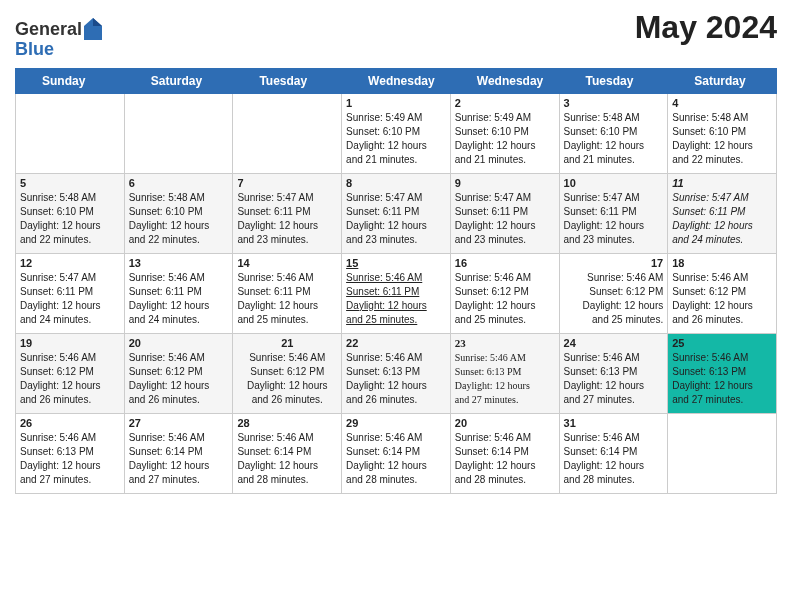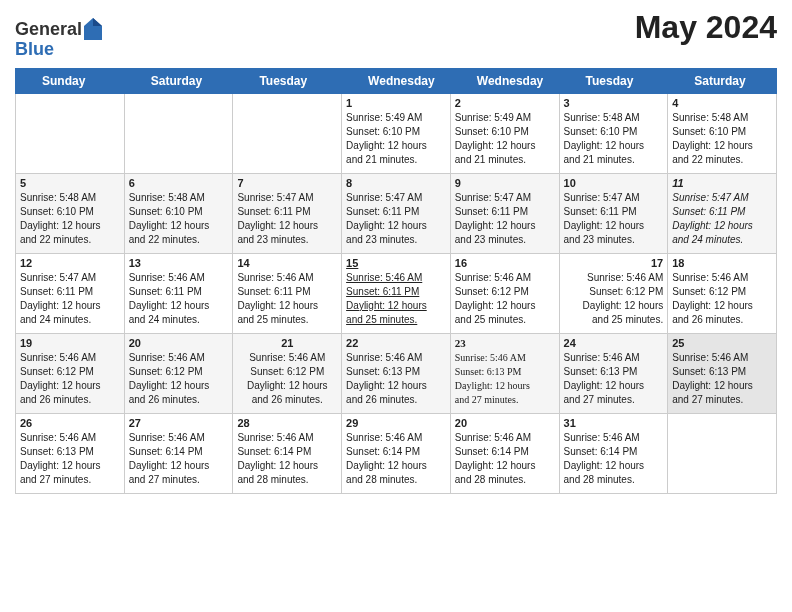--- a/index.html
+++ b/index.html
@@ -315,21 +315,21 @@
 Daylight: 12 hours
 and 27 minutes.</div>
           </td>
           <td style="background: rgb(245, 245, 245);">
             <div class="day-number">24</div>
             <div class="day-info" style="white-space: pre-line;">Sunrise: 5:46 AM
 Sunset: 6:13 PM
 Daylight: 12 hours
 and 27 minutes.</div>
           </td>
-          <td style="background: #e5e5e5;">
+          <td style="background: #14b8a6;">
             <div class="day-number">25</div>
             <div class="day-info" style="white-space: pre-line;">Sunrise: 5:46 AM
 Sunset: 6:13 PM
 Daylight: 12 hours
 and 27 minutes.</div>
           </td>
         </tr>
         <tr>
           <td style="background: rgb(255, 255, 255);">
             <div class="day-number">26</div>

